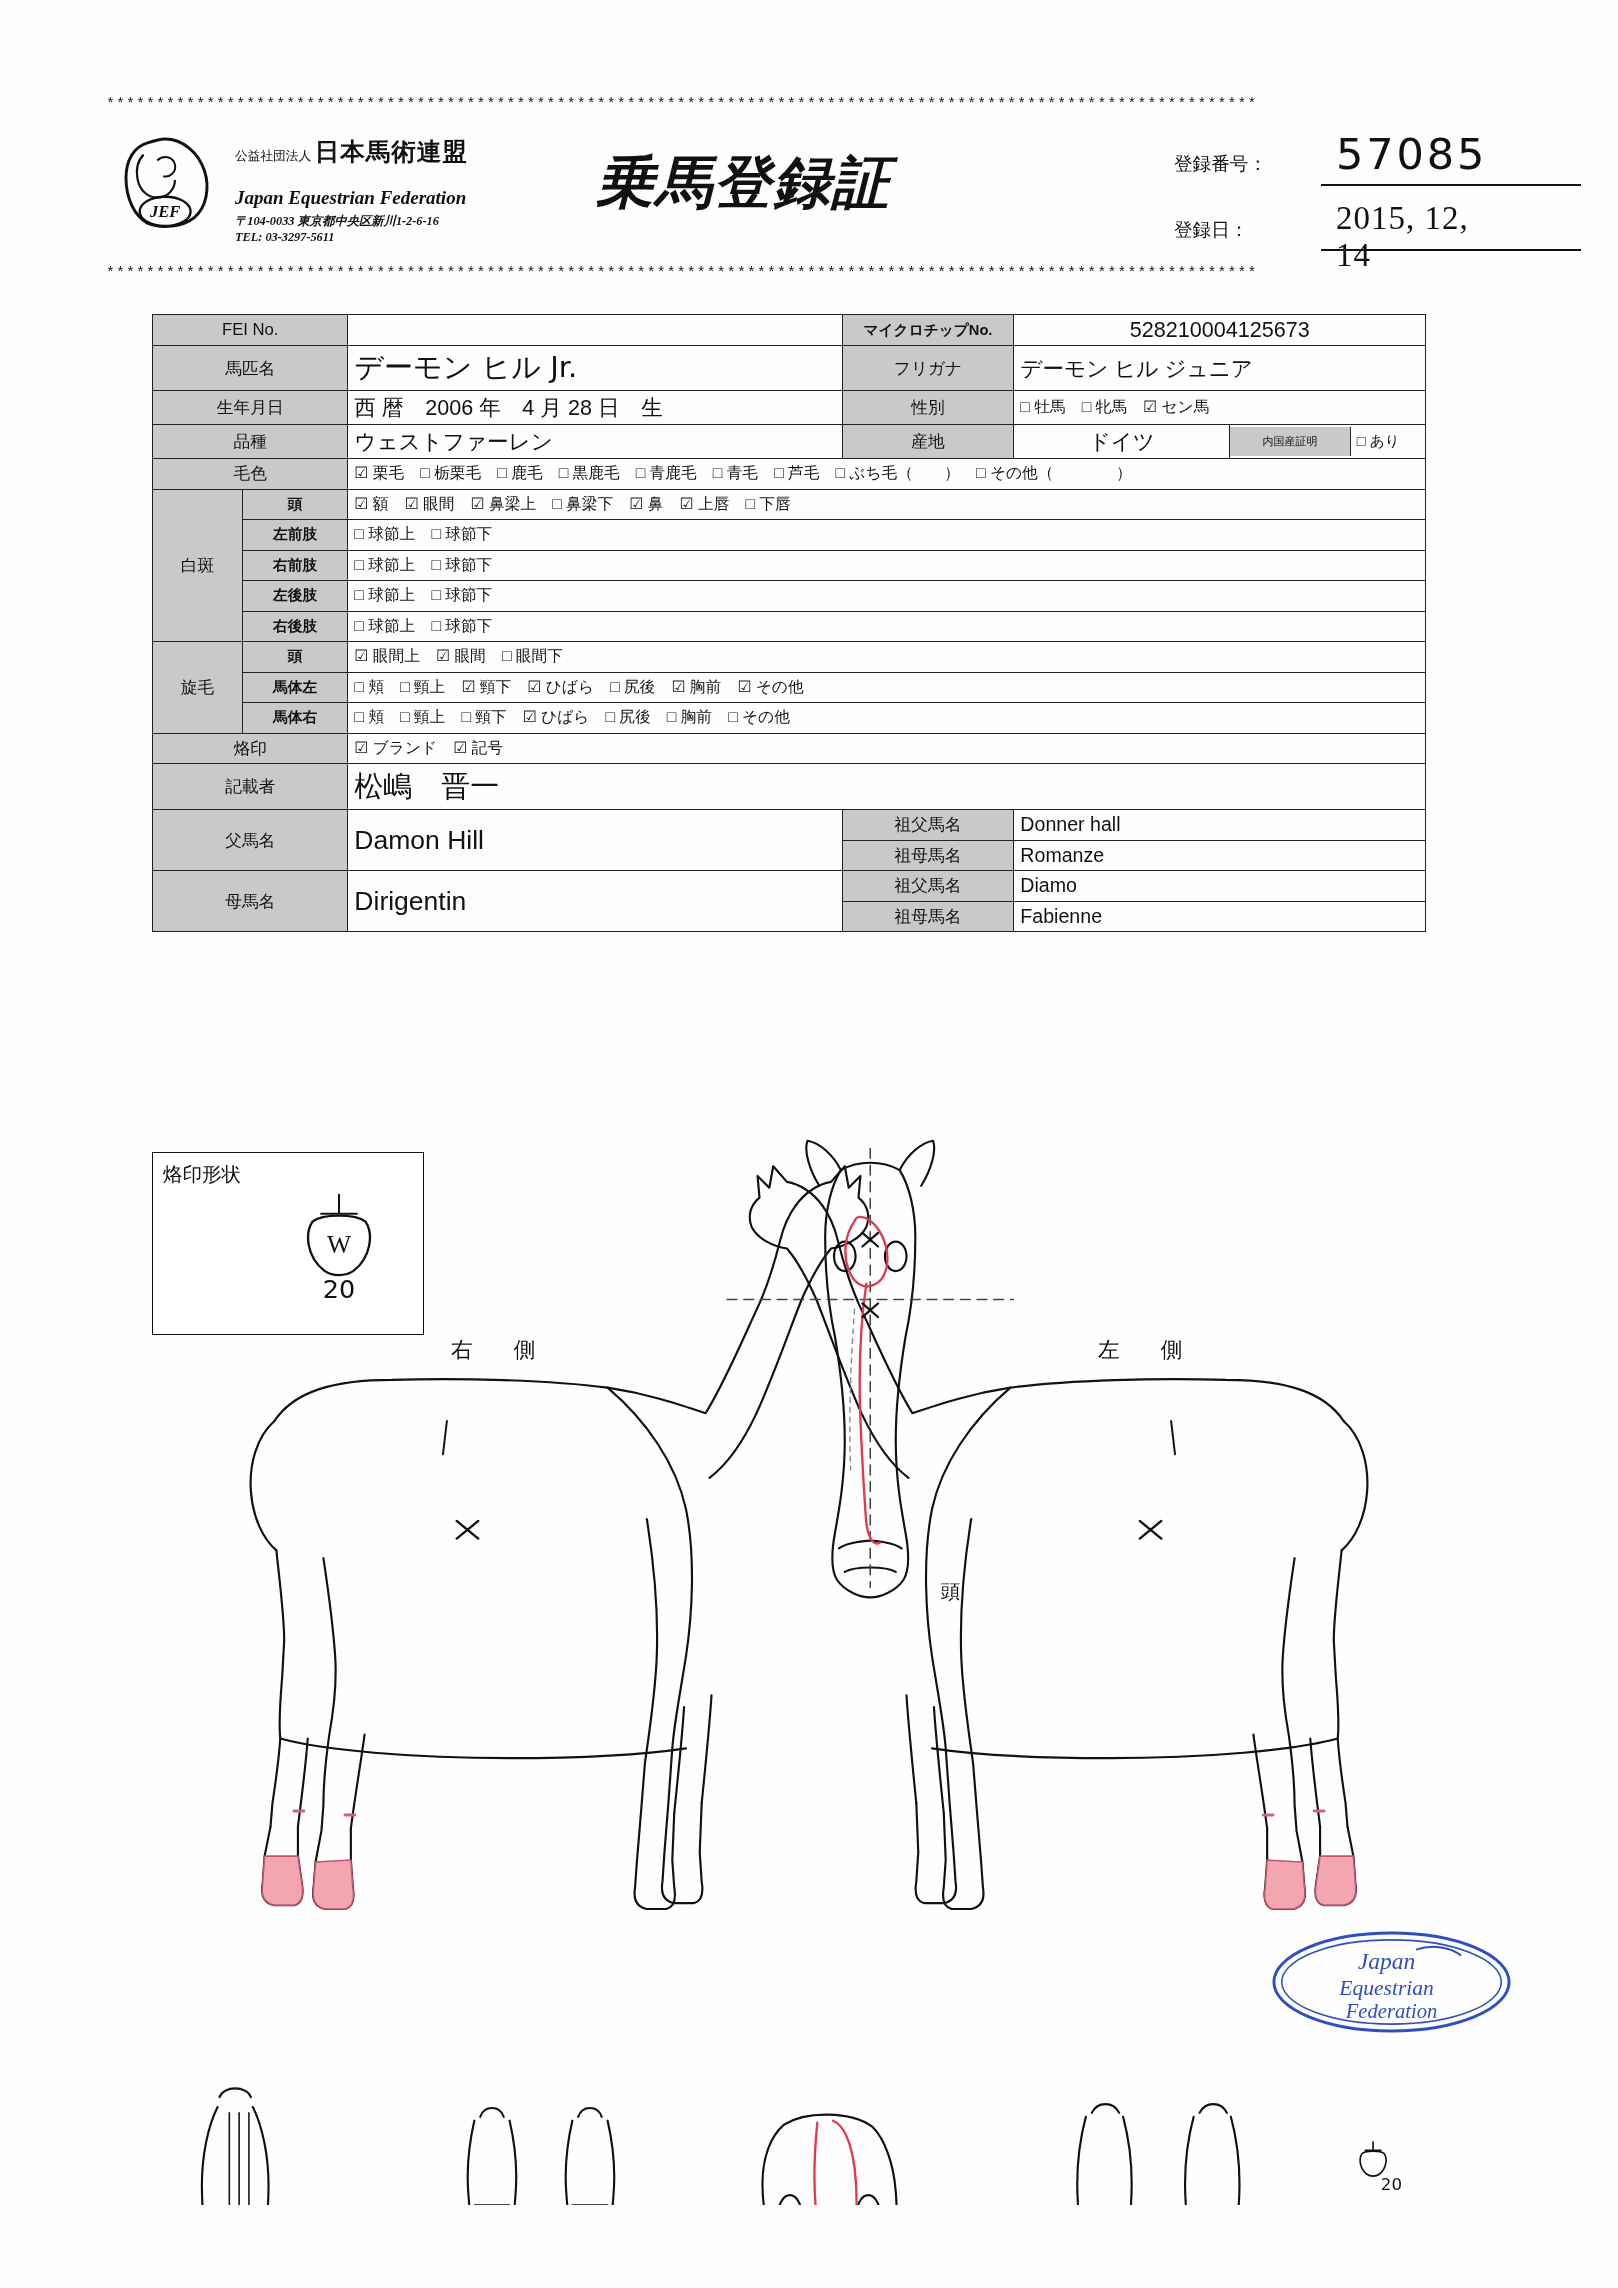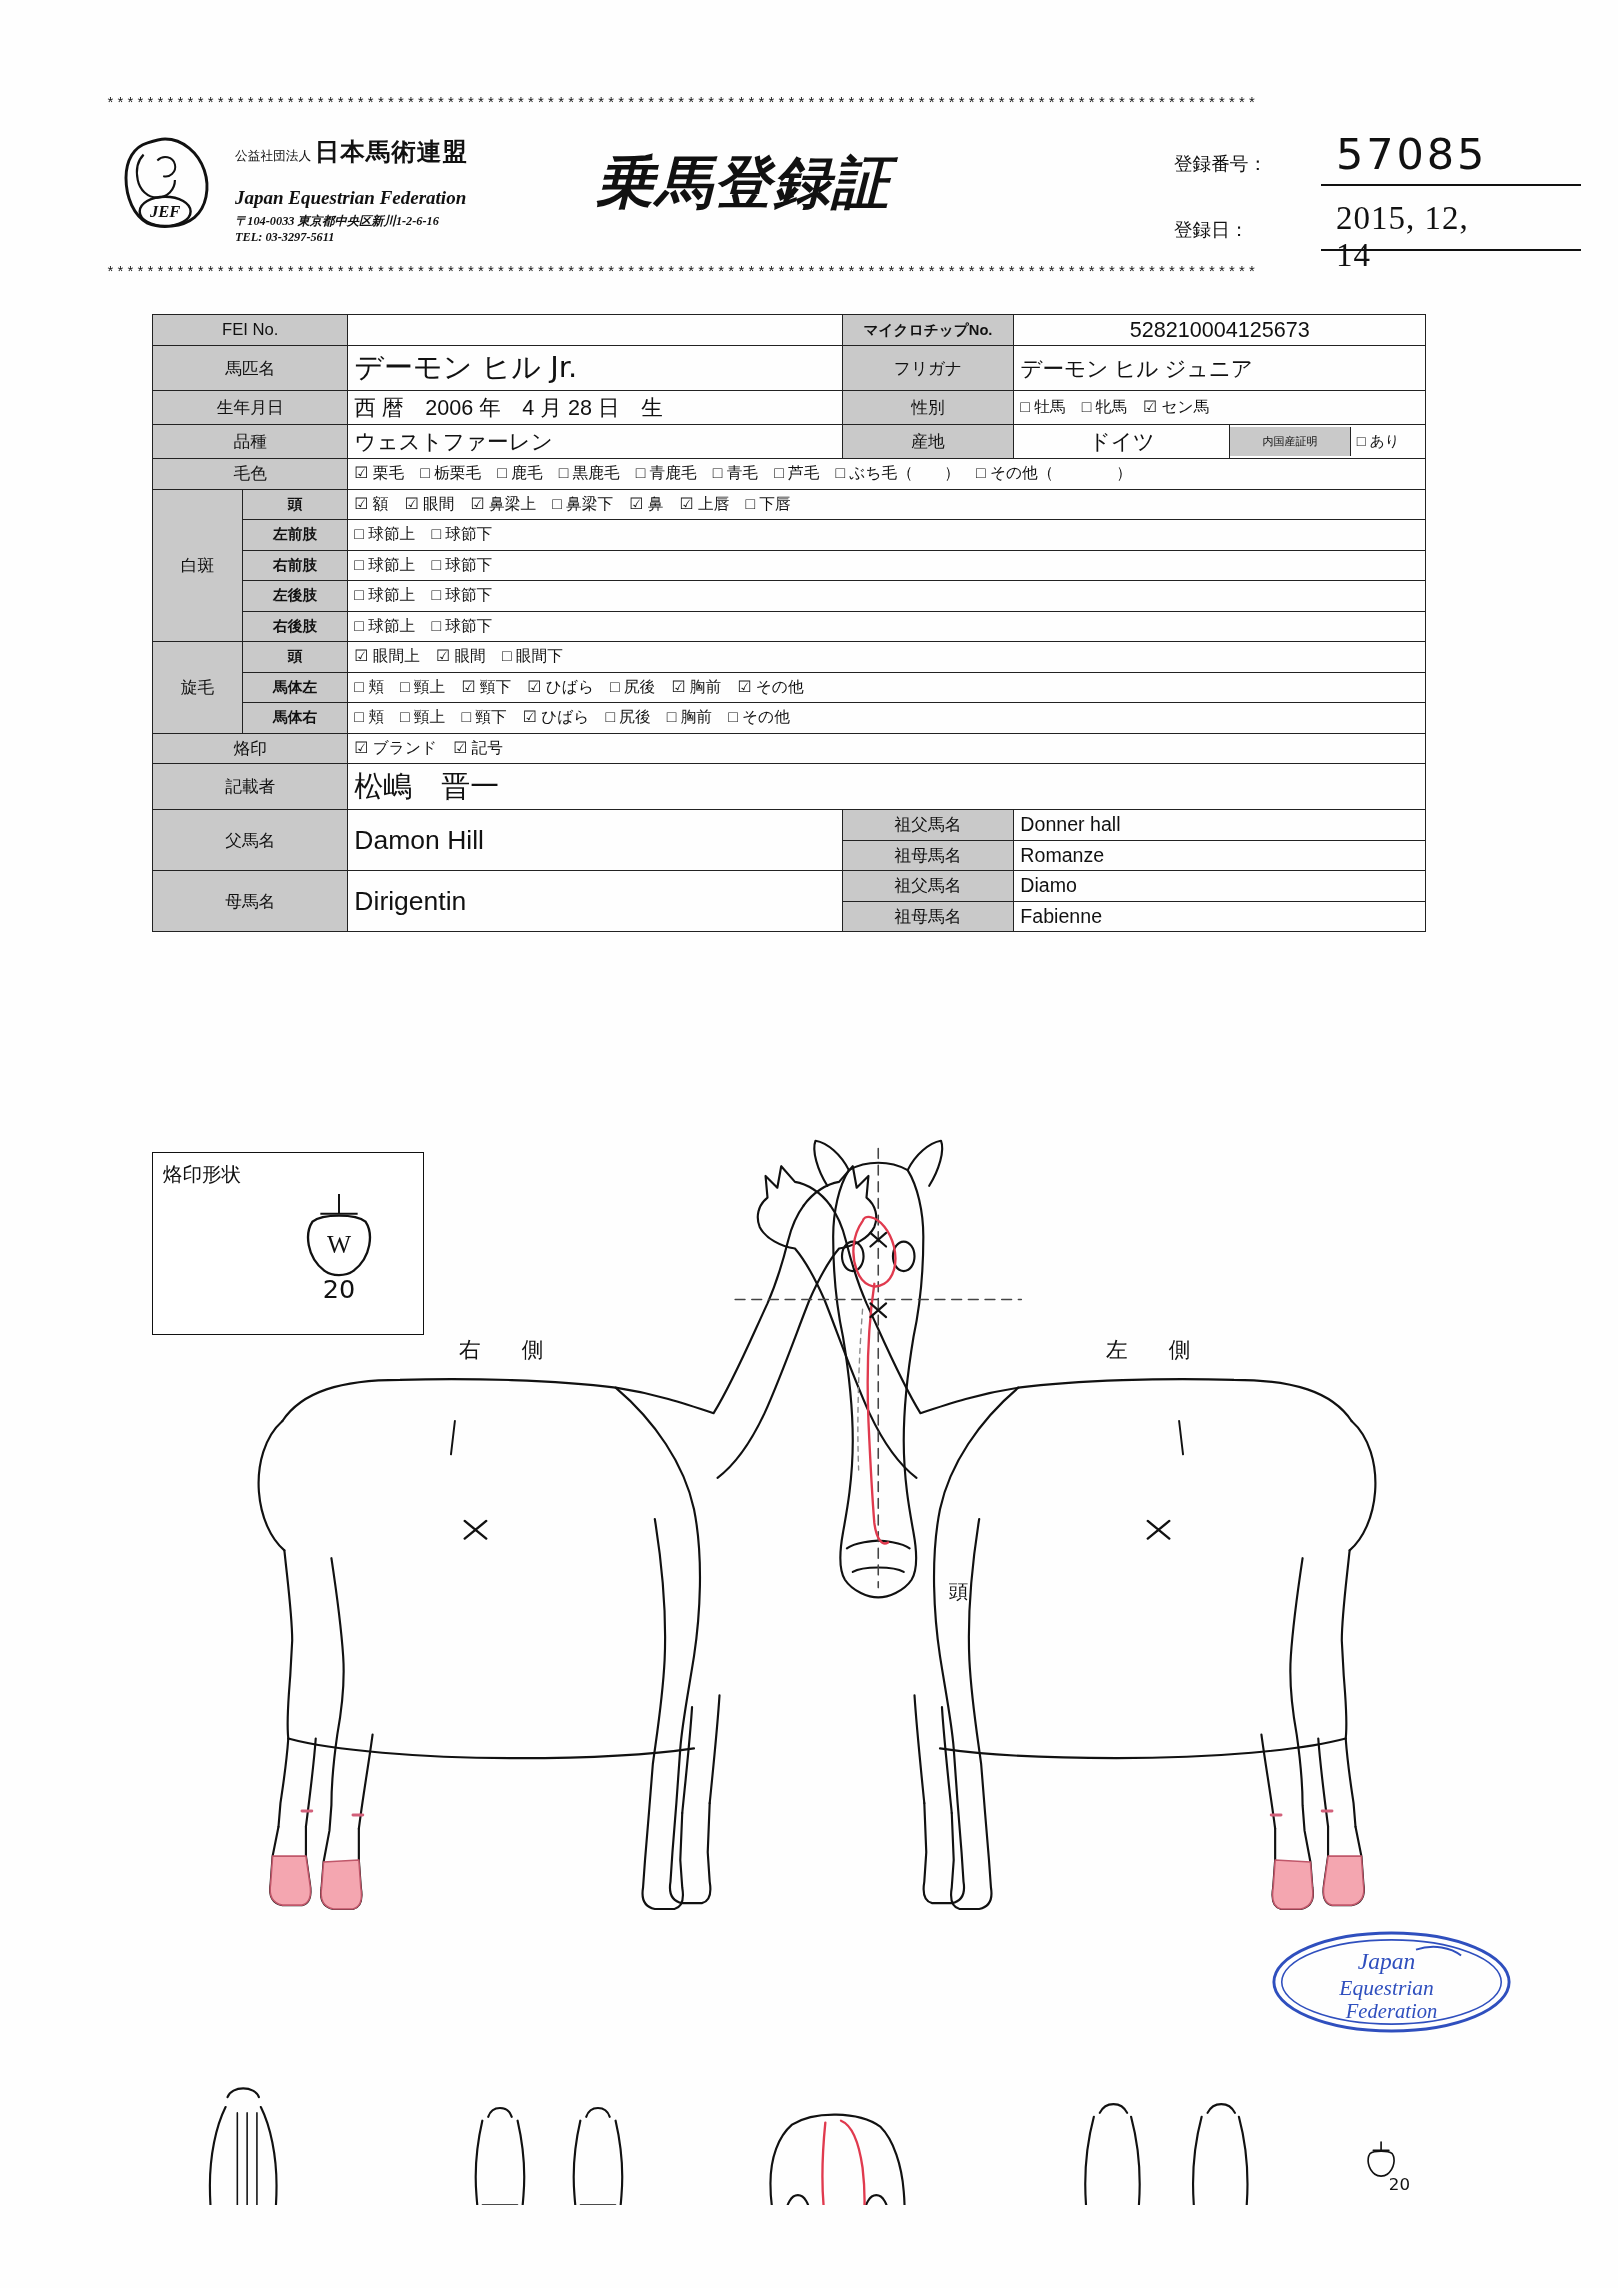--- a/index.html
+++ b/index.html
@@ -92,21 +92,21 @@
 
   
   .brandbox{
     position:absolute;left:116px;top:1152px;width:270px;height:181px;
     border:1.5px solid #111;background:#fff;margin-left:36px;
   }
   .brandbox .t{position:absolute;left:9.8px;top:7.8px;font-size:19.6px;}
   .brand-glyph{position:absolute;left:132px;top:39px;}
 
   
-  .canvas{position:absolute;left:8px;top:1127px;width:1390px;height:1078px;}
+  .canvas{position:absolute;left:0;top:1127px;width:1390px;height:1078px;}
   .side-lbl{position:absolute;font-size:21.6px;letter-spacing:9.8px;}
   .cap{position:absolute;font-size:19.6px;text-align:center;}
 
   .stamp{
     position:absolute;left:1269px;top:1926px;width:245px;height:113px;
     color:#8b5cf6;
   }
 </style>
 </head>
 <body>

